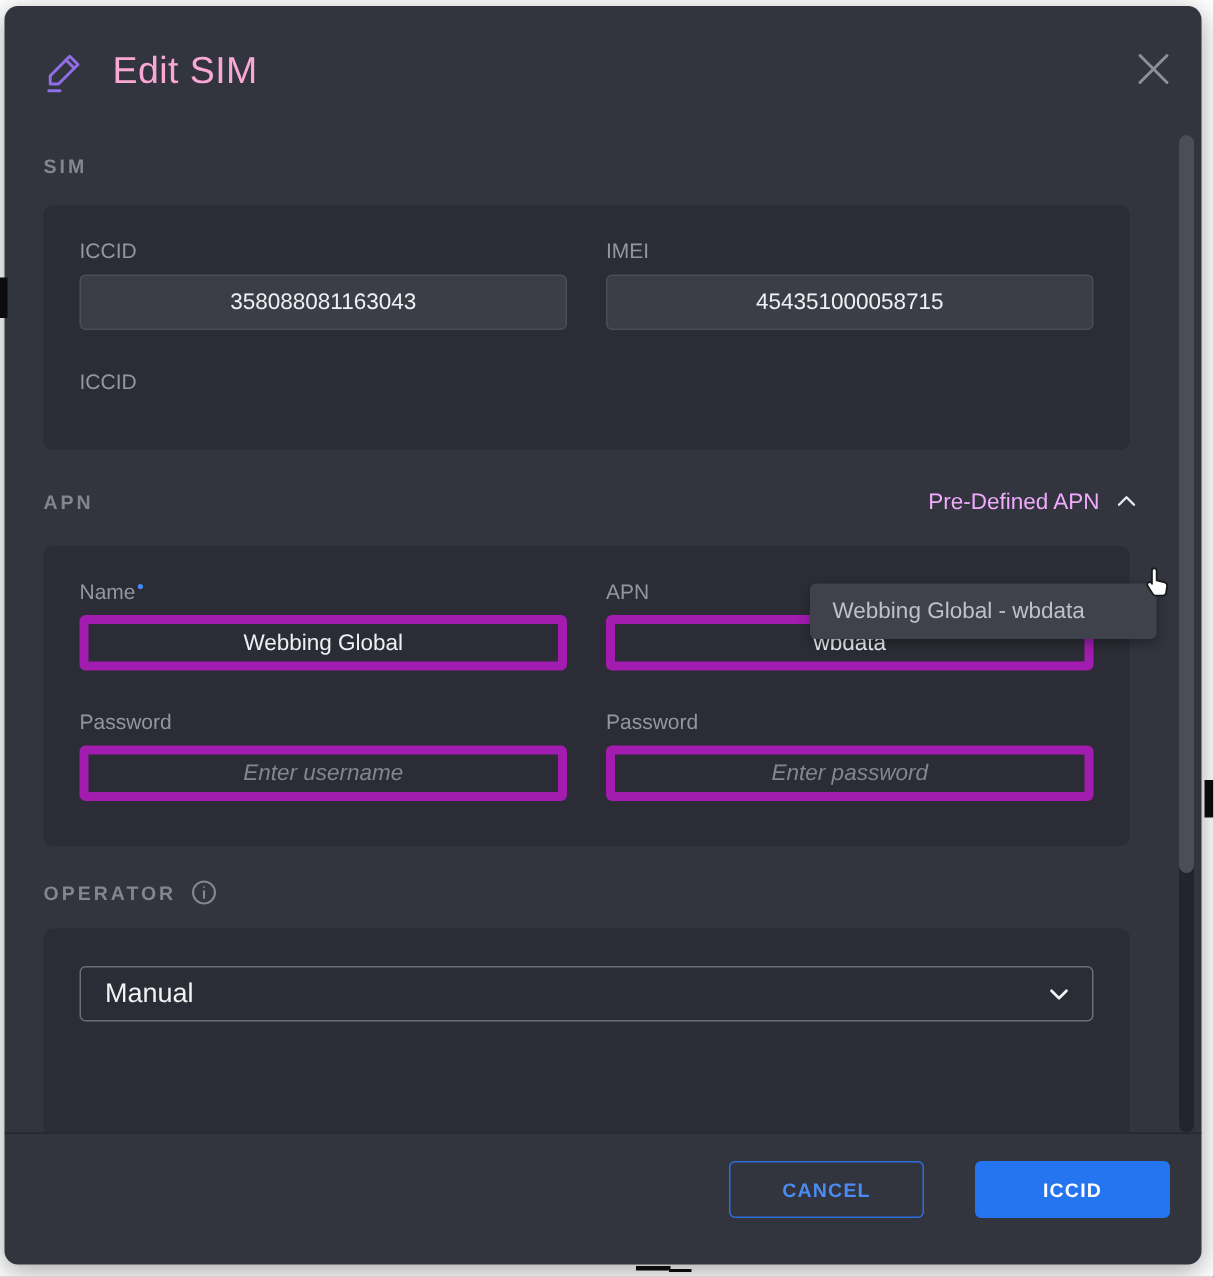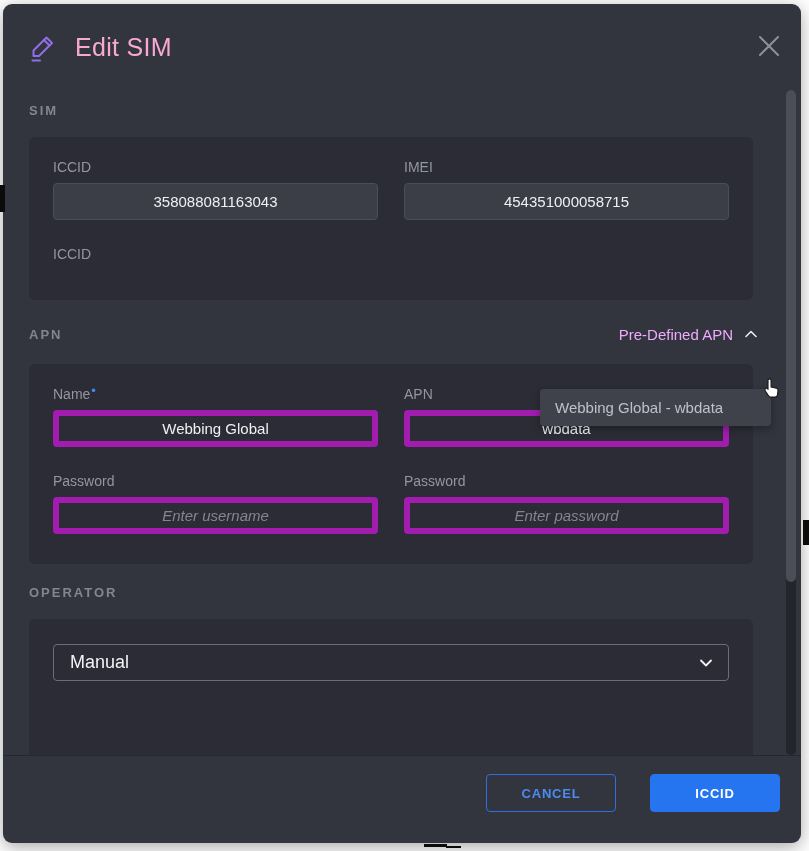--- a/index.html
+++ b/index.html
@@ -146,23 +146,22 @@
     font-size: 15px;
     font-weight: 500;
     color: #f0abfc;
   }
 
   
   .operator-header-row {
     margin-top: 21px;
     height: 20px;
     display: flex;
-    align-items: flex-start;
+    align-items: center;
     gap: 10px;
-    flex-direction: column;
   }
 
   
   .select {
     position: relative;
     width: 100%;
     height: 37px;
     border: 1px solid #6b6d78;
     border-radius: 4px;
     background: transparent;

